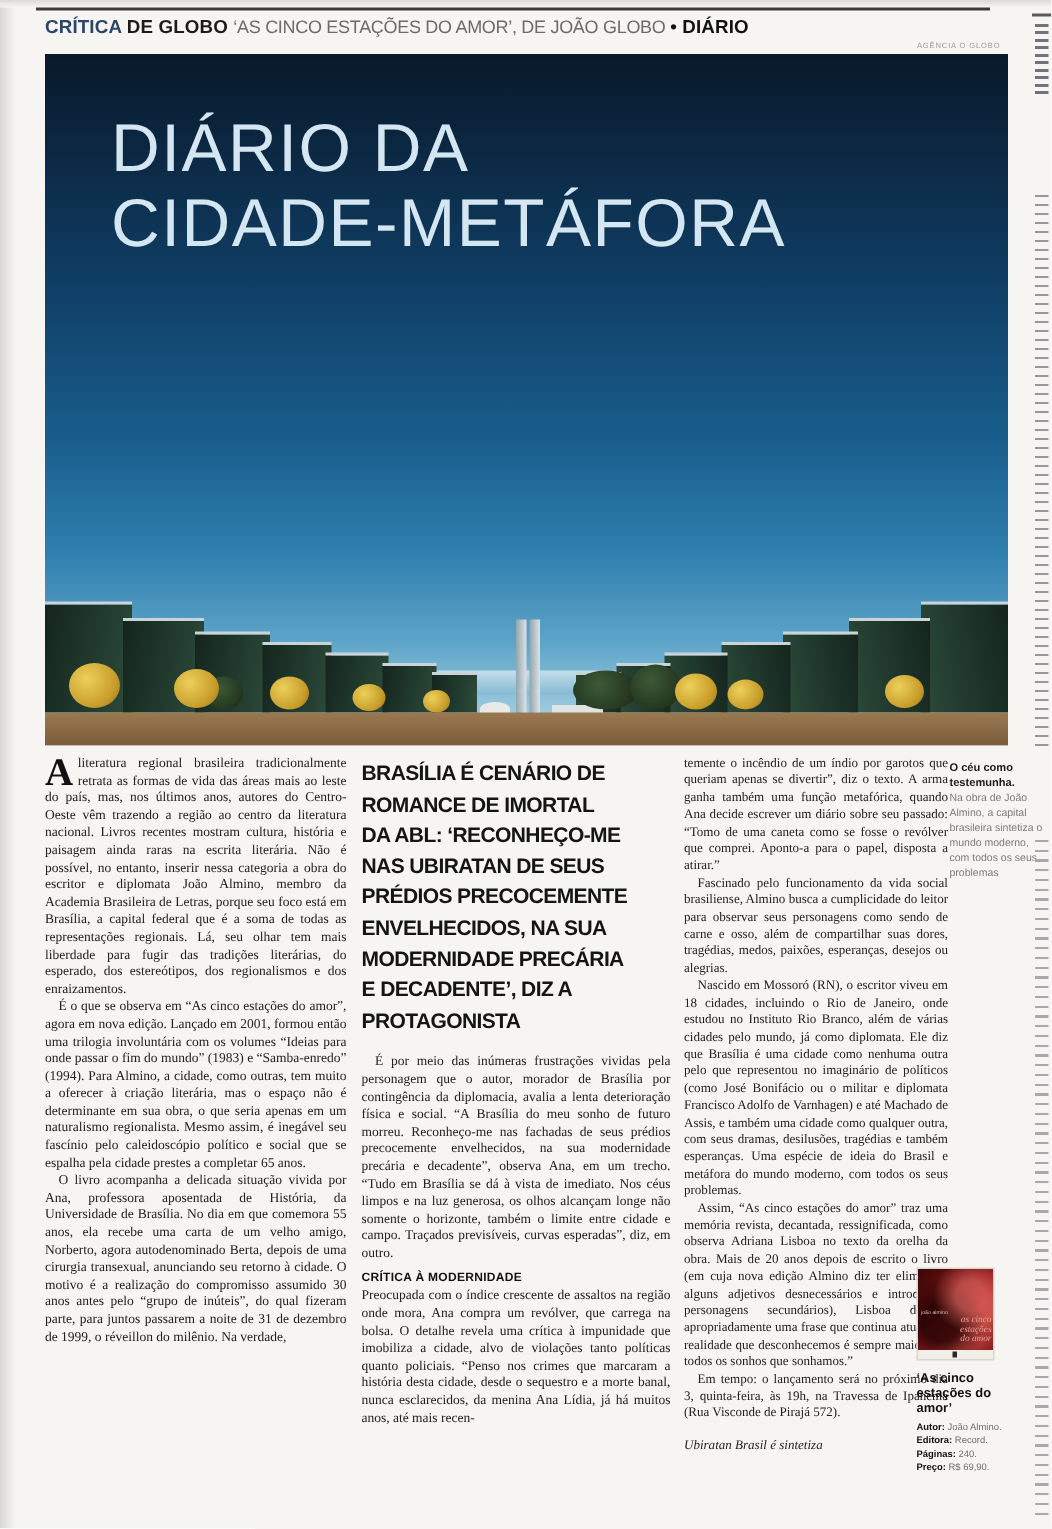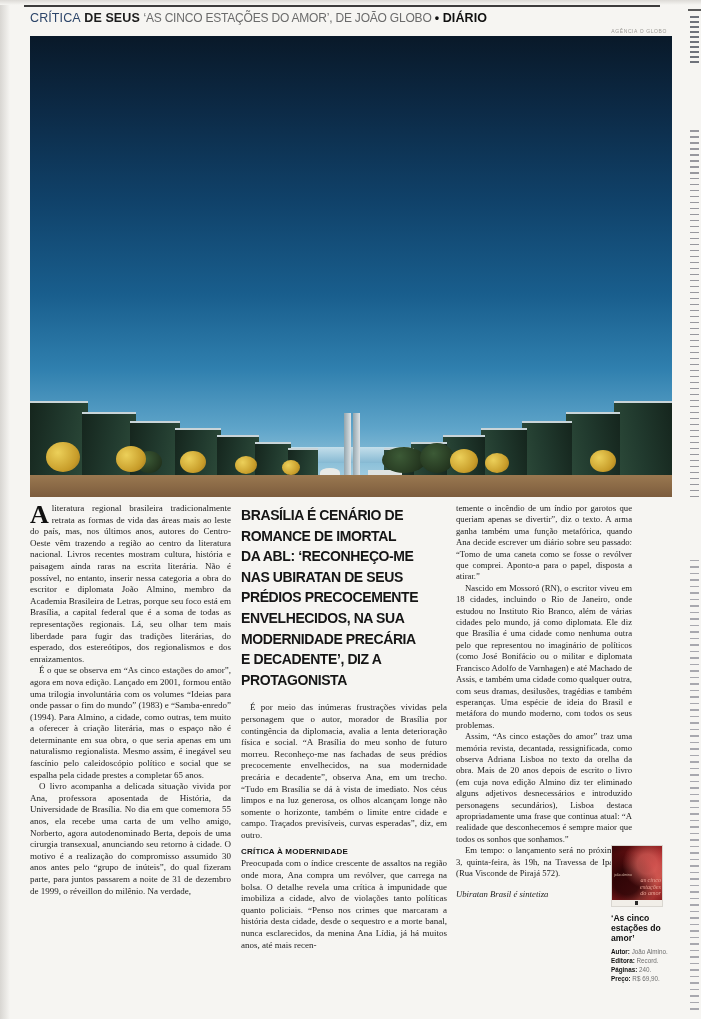--- a/index.html
+++ b/index.html
@@ -7,21 +7,21 @@
         font-family:"Liberation Serif", serif;color:#1a1a1a;}
   .edge-left{position:absolute;left:0;top:0;width:10px;height:100%;
              background:linear-gradient(90deg,#d8d6d2,#f6f5f2);}
   .edge-top{position:absolute;left:0;top:0;width:100%;height:5px;
             background:linear-gradient(180deg,#dcdad6,#f6f5f2);}
   .toprule{position:absolute;left:24px;top:5px;width:636px;height:2px;background:#3c3c3c;}
   .toprule2{position:absolute;left:688px;top:9px;width:13px;height:2px;background:#5a5a5a;}
 
   .kicker{position:absolute;left:30px;top:11px;font-family:"Liberation Sans",sans-serif;
           font-size:12.5px;letter-spacing:.1px;white-space:nowrap;}
-  .kicker .k-label{font-weight:normal;color:#2c4569;}
+  .kicker .k-label{font-weight:bold;color:#2c4569;}
   .kicker .k-type{font-weight:bold;color:#1c1c1c;}
   .kicker .k-subject{font-weight:normal;color:#6b6b6b;font-size:12px;letter-spacing:-.2px;}
   .kicker .k-bullet{color:#111;font-weight:bold;}
   .kicker .k-rating{font-weight:bold;color:#111;}
 
   .credit{position:absolute;right:34px;top:28px;font-family:"Liberation Sans",sans-serif;
           font-size:5px;color:#9c9a96;letter-spacing:.6px;}
 
   
   .photo{position:absolute;left:30px;top:36px;width:642px;height:461px;overflow:hidden;
@@ -104,21 +104,21 @@
 </head>
 <body>
 
 <div class="page">
   <div class="edge-left"></div>
   <div class="edge-top"></div>
   <div class="toprule"></div>
   <div class="toprule2"></div>
 
   <div class="kicker">
-    <span class="k-label">CRÍTICA</span><span class="k-type"> DE SEUS </span><span class="k-subject">‘AS CINCO ESTAÇÕES DO AMOR’, DE JOÃO GLOBO </span><span class="k-bullet">• </span><span class="k-rating">DIÁRIO</span>
+    <span class="k-label">CRÍTICA</span><span class="k-type"> DE GLOBO </span><span class="k-subject">‘AS CINCO ESTAÇÕES DO AMOR’, DE JOÃO GLOBO </span><span class="k-bullet">• </span><span class="k-rating">DIÁRIO</span>
   </div>
 
   <div class="credit">AGÊNCIA O GLOBO</div>
 
   <div class="photo">
     <div class="lake"></div>
 
     <div class="bld" style="left:0;bottom:22px;width:58px;height:72px;"></div>
     <div class="bld" style="left:52px;bottom:22px;width:54px;height:61px;"></div>
     <div class="bld" style="left:100px;bottom:22px;width:50px;height:52px;"></div>
@@ -148,20 +148,22 @@
     <div class="tree y" style="left:252px;bottom:22px;width:18px;height:15px;"></div>
     <div class="tree g" style="left:352px;bottom:24px;width:44px;height:26px;"></div>
     <div class="tree g" style="left:390px;bottom:24px;width:34px;height:30px;"></div>
     <div class="tree y" style="left:420px;bottom:24px;width:28px;height:24px;"></div>
     <div class="tree y" style="left:455px;bottom:24px;width:24px;height:20px;"></div>
     <div class="tree y" style="left:560px;bottom:25px;width:26px;height:22px;"></div>
 
     <div class="cars"></div>
     <div class="ground"></div>
 
+    <div class="headline" style="white-space:pre-line;">DIÁRIO DA
+CIDADE-METÁFORA</div>
   </div>
 
   <div class="col col1">
     <p><span class="dropcap">A</span><span>literatura regional brasileira tradicionalmente retrata as formas de vida das áreas mais ao leste do país, mas, nos últimos anos, autores do Centro-Oeste vêm trazendo a região ao centro da literatura nacional. Livros recentes mostram cultura, história e paisagem ainda raras na escrita literária. Não é possível, no entanto, inserir nessa categoria a obra do escritor e diplomata João Almino, membro da Academia Brasileira de Letras, porque seu foco está em Brasília, a capital federal que é a soma de todas as representações regionais. Lá, seu olhar tem mais liberdade para fugir das tradições literárias, do esperado, dos estereótipos, dos regionalismos e dos enraizamentos.</span></p>
     <p class="ind">É o que se observa em “As cinco estações do amor”, agora em nova edição. Lançado em 2001, formou então uma trilogia involuntária com os volumes “Ideias para onde passar o fim do mundo” (1983) e “Samba-enredo” (1994). Para Almino, a cidade, como outras, tem muito a oferecer à criação literária, mas o espaço não é determinante em sua obra, o que seria apenas em um naturalismo regionalista. Mesmo assim, é inegável seu fascínio pelo caleidoscópio político e social que se espalha pela cidade prestes a completar 65 anos.</p>
     <p class="ind">O livro acompanha a delicada situação vivida por Ana, professora aposentada de História, da Universidade de Brasília. No dia em que comemora 55 anos, ela recebe uma carta de um velho amigo, Norberto, agora autodenominado Berta, depois de uma cirurgia transexual, anunciando seu retorno à cidade. O motivo é a realização do compromisso assumido 30 anos antes pelo “grupo de inúteis”, do qual fizeram parte, para juntos passarem a noite de 31 de dezembro de 1999, o réveillon do milênio. Na verdade,</p>
   </div>
 
   <div class="col col2">
     <div class="pullquote">BRASÍLIA É CENÁRIO DE
@@ -173,26 +175,31 @@
 MODERNIDADE PRECÁRIA
 E DECADENTE’, DIZ A
 PROTAGONISTA</div>
     <p class="ind">É por meio das inúmeras frustrações vividas pela personagem que o autor, morador de Brasília por contingência da diplomacia, avalia a lenta deterioração física e social. “A Brasília do meu sonho de futuro morreu. Reconheço-me nas fachadas de seus prédios precocemente envelhecidos, na sua modernidade precária e decadente”, observa Ana, em um trecho. “Tudo em Brasília se dá à vista de imediato. Nos céus limpos e na luz generosa, os olhos alcançam longe não somente o horizonte, também o limite entre cidade e campo. Traçados previsíveis, curvas esperadas”, diz, em outro.</p>
     <div class="subhead">CRÍTICA À MODERNIDADE</div>
     <p>Preocupada com o índice crescente de assaltos na região onde mora, Ana compra um revólver, que carrega na bolsa. O detalhe revela uma crítica à impunidade que imobiliza a cidade, alvo de violações tanto políticas quanto policiais. “Penso nos crimes que marcaram a história desta cidade, desde o sequestro e a morte banal, nunca esclarecidos, da menina Ana Lídia, já há muitos anos, até mais recen-</p>
   </div>
 
   <div class="col col3">
     <p>temente o incêndio de um índio por garotos que queriam apenas se divertir”, diz o texto. A arma ganha também uma função metafórica, quando Ana decide escrever um diário sobre seu passado: “Tomo de uma caneta como se fosse o revólver que comprei. Aponto-a para o papel, disposta a atirar.”</p>
+    <p class="ind">Fascinado pelo funcionamento da vida social brasiliense, Almino busca a cumplicidade do leitor para observar seus personagens como sendo de carne e osso, além de compartilhar suas dores, tragédias, medos, paixões, esperanças, desejos ou alegrias.</p>
     <p class="ind">Nascido em Mossoró (RN), o escritor viveu em 18 cidades, incluindo o Rio de Janeiro, onde estudou no Instituto Rio Branco, além de várias cidades pelo mundo, já como diplomata. Ele diz que Brasília é uma cidade como nenhuma outra pelo que representou no imaginário de políticos (como José Bonifácio ou o militar e diplomata Francisco Adolfo de Varnhagen) e até Machado de Assis, e também uma cidade como qualquer outra, com seus dramas, desilusões, tragédias e também esperanças. Uma espécie de ideia do Brasil e metáfora do mundo moderno, com todos os seus problemas.</p>
     <p class="ind">Assim, “As cinco estações do amor” traz uma memória revista, decantada, ressignificada, como observa Adriana Lisboa no texto da orelha da obra. Mais de 20 anos depois de escrito o livro (em cuja nova edição Almino diz ter eliminado alguns adjetivos desnecessários e introduzido personagens secundários), Lisboa destaca apropriadamente uma frase que continua atual: “A realidade que desconhecemos é sempre maior que todos os sonhos que sonhamos.”</p>
     <p class="ind">Em tempo: o lançamento será no próximo dia 3, quinta-feira, às 19h, na Travessa de Ipanema (Rua Visconde de Pirajá 572).</p>
     <div class="sig">Ubiratan Brasil é sintetiza</div>
   </div>
 
+  <div class="caption">
+    <div class="cap-title">O céu como testemunha.</div>
+    <div class="cap-body">Na obra de João Almino, a capital brasileira sintetiza o mundo moderno, com todos os seus problemas</div>
+  </div>
 
   <div class="book">
     <div class="cover">
       <div class="cover-author">joão almino</div>
       <div class="cover-title">as cinco
 estações
 do amor</div>
       <div class="cover-bar"></div>
       <div class="cover-mark"></div>
     </div>

